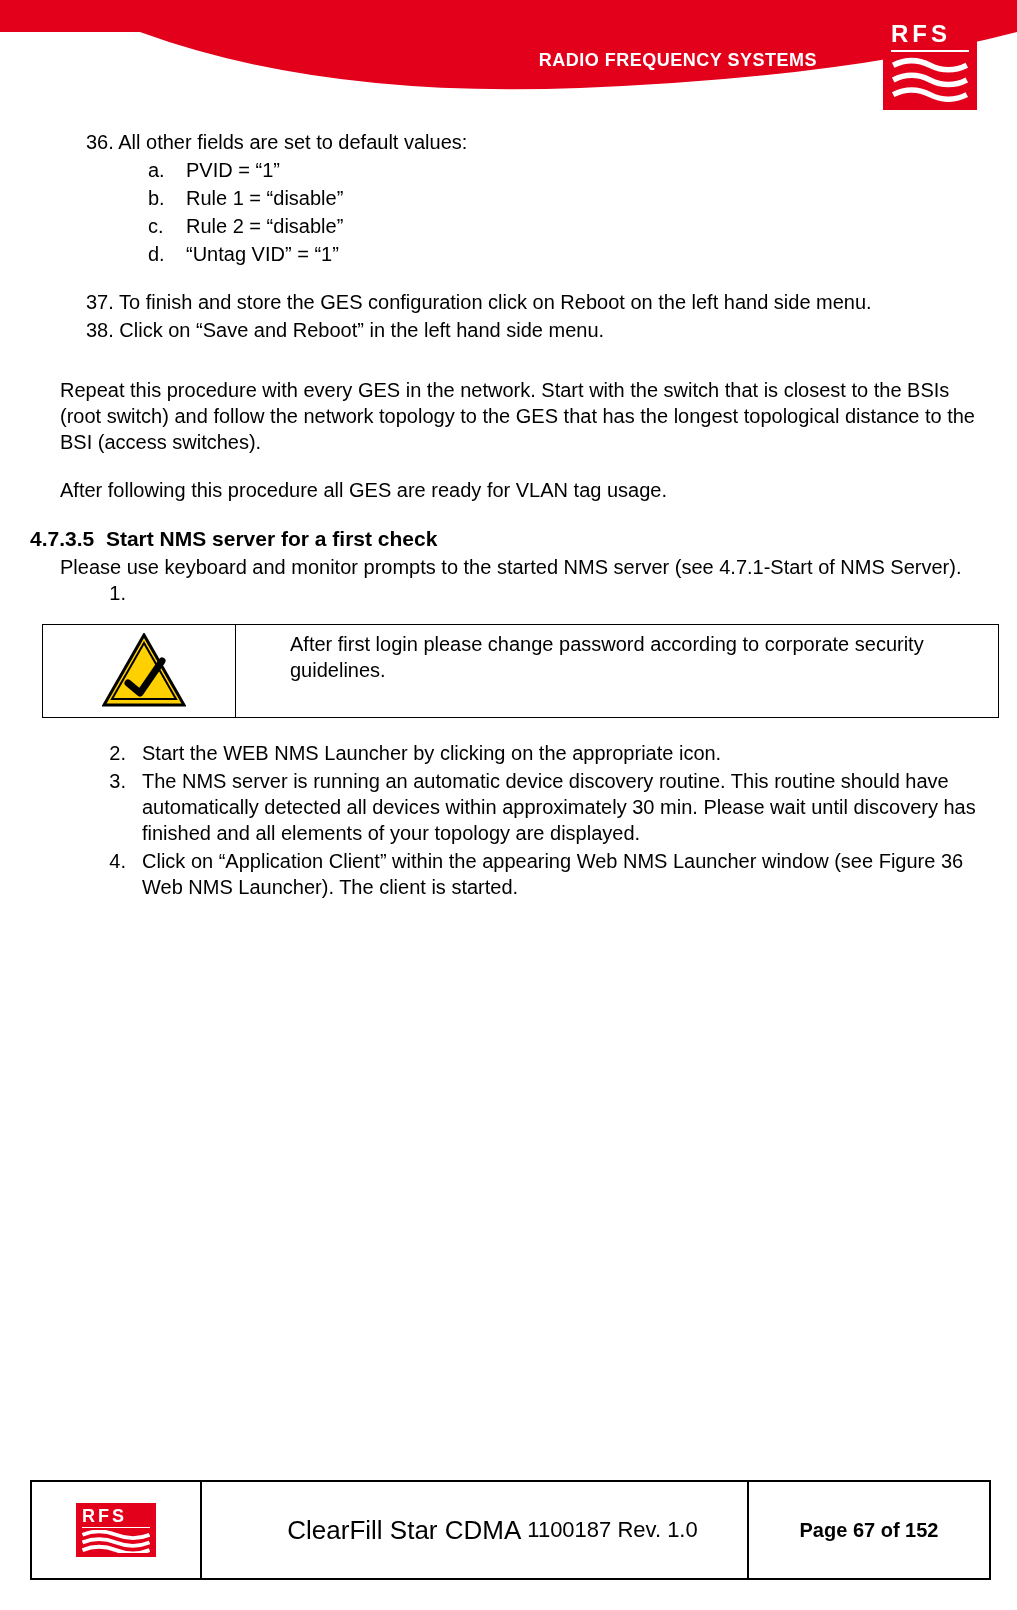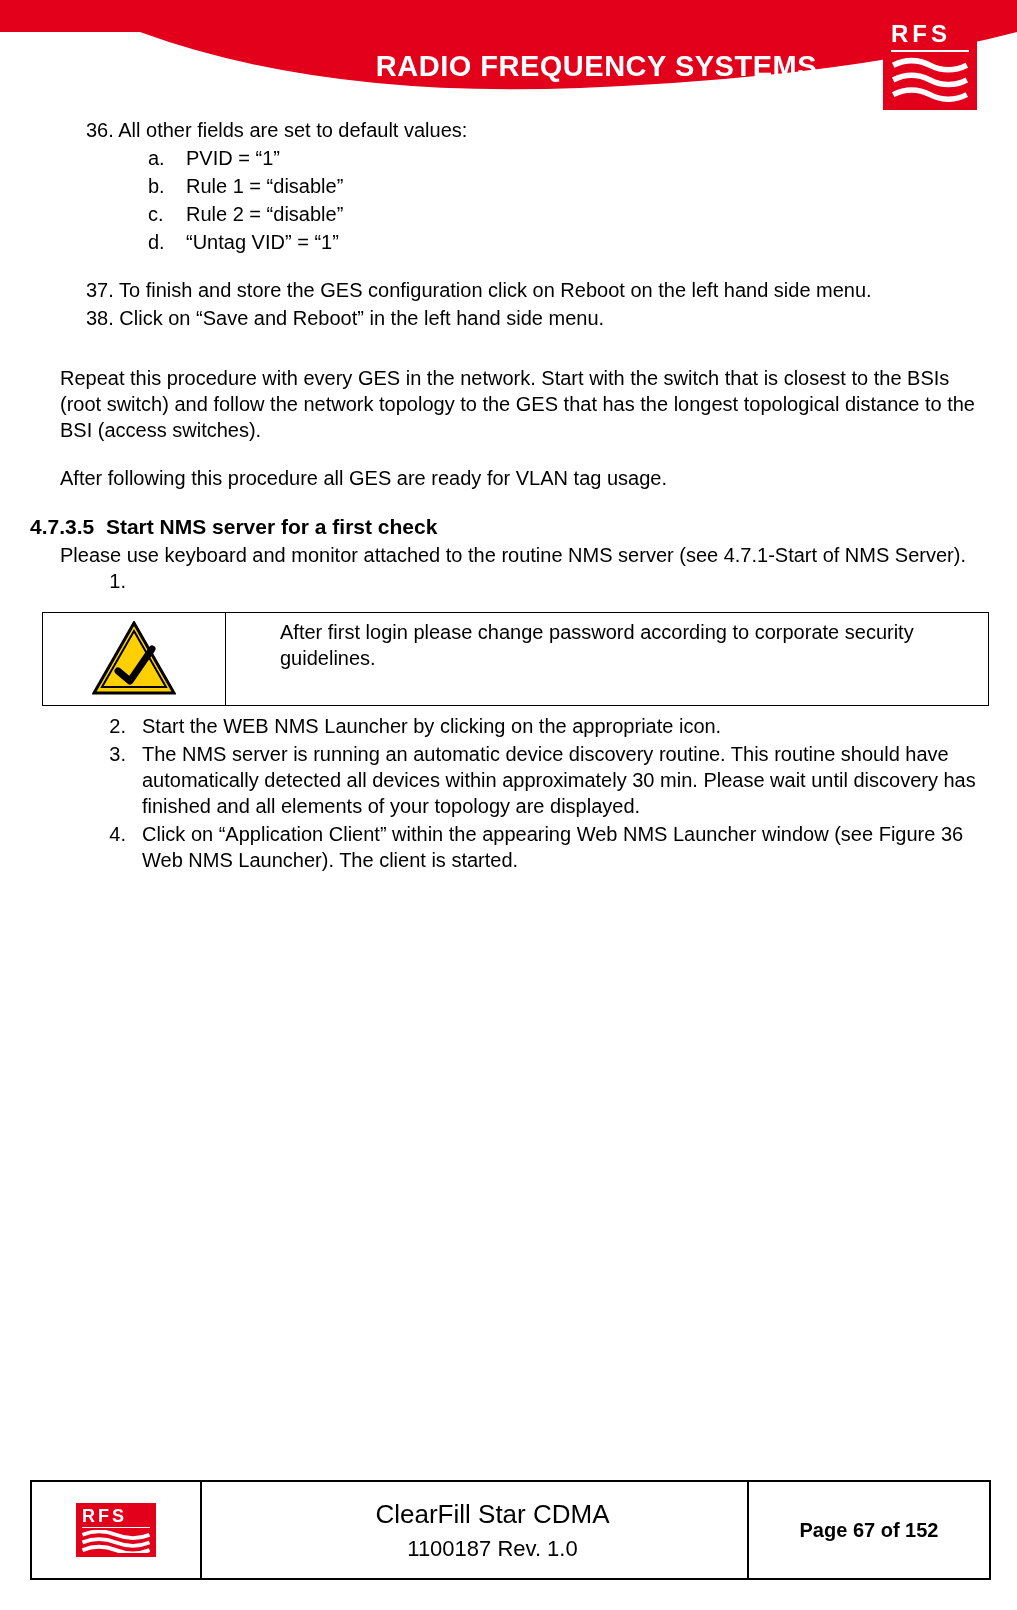--- a/index.html
+++ b/index.html
@@ -30,21 +30,21 @@
     left: 140px; top: 0; width: 877px; height: 98px;
     overflow: hidden;
   }
   .header .red-curve svg { width: 100%; height: 100%; display:block; }
   .header .title {
     position: absolute;
     right: 200px;
     top: 50px;
     color: #fff;
     font-weight: bold;
-    font-size: 29px;
+    font-size: 18px;
     letter-spacing: 0.5px;
     padding-left: 6px;
   }
   .rfs-logo {
     position: absolute;
     right: 40px;
     top: 16px;
     width: 94px;
     height: 94px;
     background: #e2001a;
@@ -65,21 +65,21 @@
     border-bottom: 2px solid #fff;
     padding-bottom: 4px;
   }
   .rfs-logo .waves {
     flex: 1;
   }
   .content {
     position: absolute;
     left: 30px;
     right: 30px;
-    top: 117px;
+    top: 129px;
     font-size: 20px;
     line-height: 1.3;
   }
   .list1 { padding-left: 56px; }
   .list1 > div { margin-bottom: 2px; }
   .sublist { padding-left: 62px; }
   .sublist .item { display:flex; gap: 16px; margin-bottom: 2px;}
   .sublist .marker { width: 22px; text-align:left; }
   .para { padding-left: 30px; margin-top: 16px; margin-bottom: 22px; }
   .h5 {
@@ -89,24 +89,25 @@
     margin-bottom: 2px;
   }
   .numlist { padding-left: 74px; }
   .numlist .item { display:flex; gap: 16px; margin-bottom: 2px; }
   .numlist .marker { width: 22px; text-align:right; flex-shrink:0;}
   .bold { font-weight: bold; }
   .warnbox {
     display: flex;
     border: 1px solid #000;
     margin-top: 18px;
-    margin-bottom: 7px;
+    margin-bottom: 22px;
     width: 945px;
     min-height: 92px;
     margin-left: 12px;
+    padding-left: 10px;
   }
   .warnbox .iconcell {
     border-right: 1px solid #000;
     width: 170px;
     display:flex;
     align-items:center;
     justify-content:center;
     padding: 6px;
   }
   .warnbox .textcell {
@@ -129,21 +130,21 @@
   }
   .footer .cell {
     border-right: 2px solid #000;
     display:flex;
     align-items:center;
     justify-content:center;
     box-sizing: border-box;
   }
   .footer .cell:last-child { border-right: none; text-align: center; }
   .footer .cell1 { width: 170px; }
-  .footer .cell2 { flex: 1; flex-direction: column; gap: 6px; margin-left: 36px; }
+  .footer .cell2 { flex: 1; gap: 6px; margin-left: 36px; }
   .footer .cell3 { width: 240px; font-weight:bold; font-size: 20px;}
   .footer .title-t { font-size: 26px; }
   .footer .rev { font-size: 22px; }
   .rfs-small {
     width: 80px;
     height: 54px;
     background: #e2001a;
     display:flex;
     flex-direction: column;
     padding: 4px 6px;
@@ -218,21 +219,21 @@
 
     <div style="height:32px"></div>
 
     <div class="para" style="margin-top:0;">Repeat this procedure with every GES in the network. Start with the switch that is closest to the BSIs (root switch) and follow the network topology to the GES that has the longest topological distance to the BSI (access switches).</div>
     <div class="para">After following this procedure all GES are ready for VLAN tag usage.</div>
 
     <div class="h5">
       <span>4.7.3.5</span>&nbsp;&nbsp;<span>Start NMS server for a first check</span>
     </div>
 
-    <div class="para" style="margin-top:0; margin-bottom:0;">Please use keyboard and monitor attached to the routine NMS server (see 4.7.1-Start of NMS Server).</div>
+    <div class="para" style="margin-top:0; margin-bottom:0;">Please use keyboard and monitor prompts to the started NMS server (see 4.7.1-Start of NMS Server).</div>
 
     <div class="numlist">
       <div class="item">
         <span class="marker">1.</span>
       </div>
     </div>
 
     <div class="warnbox">
       <div class="iconcell">
         <svg class="warn-icon" viewBox="0 0 84 76">

